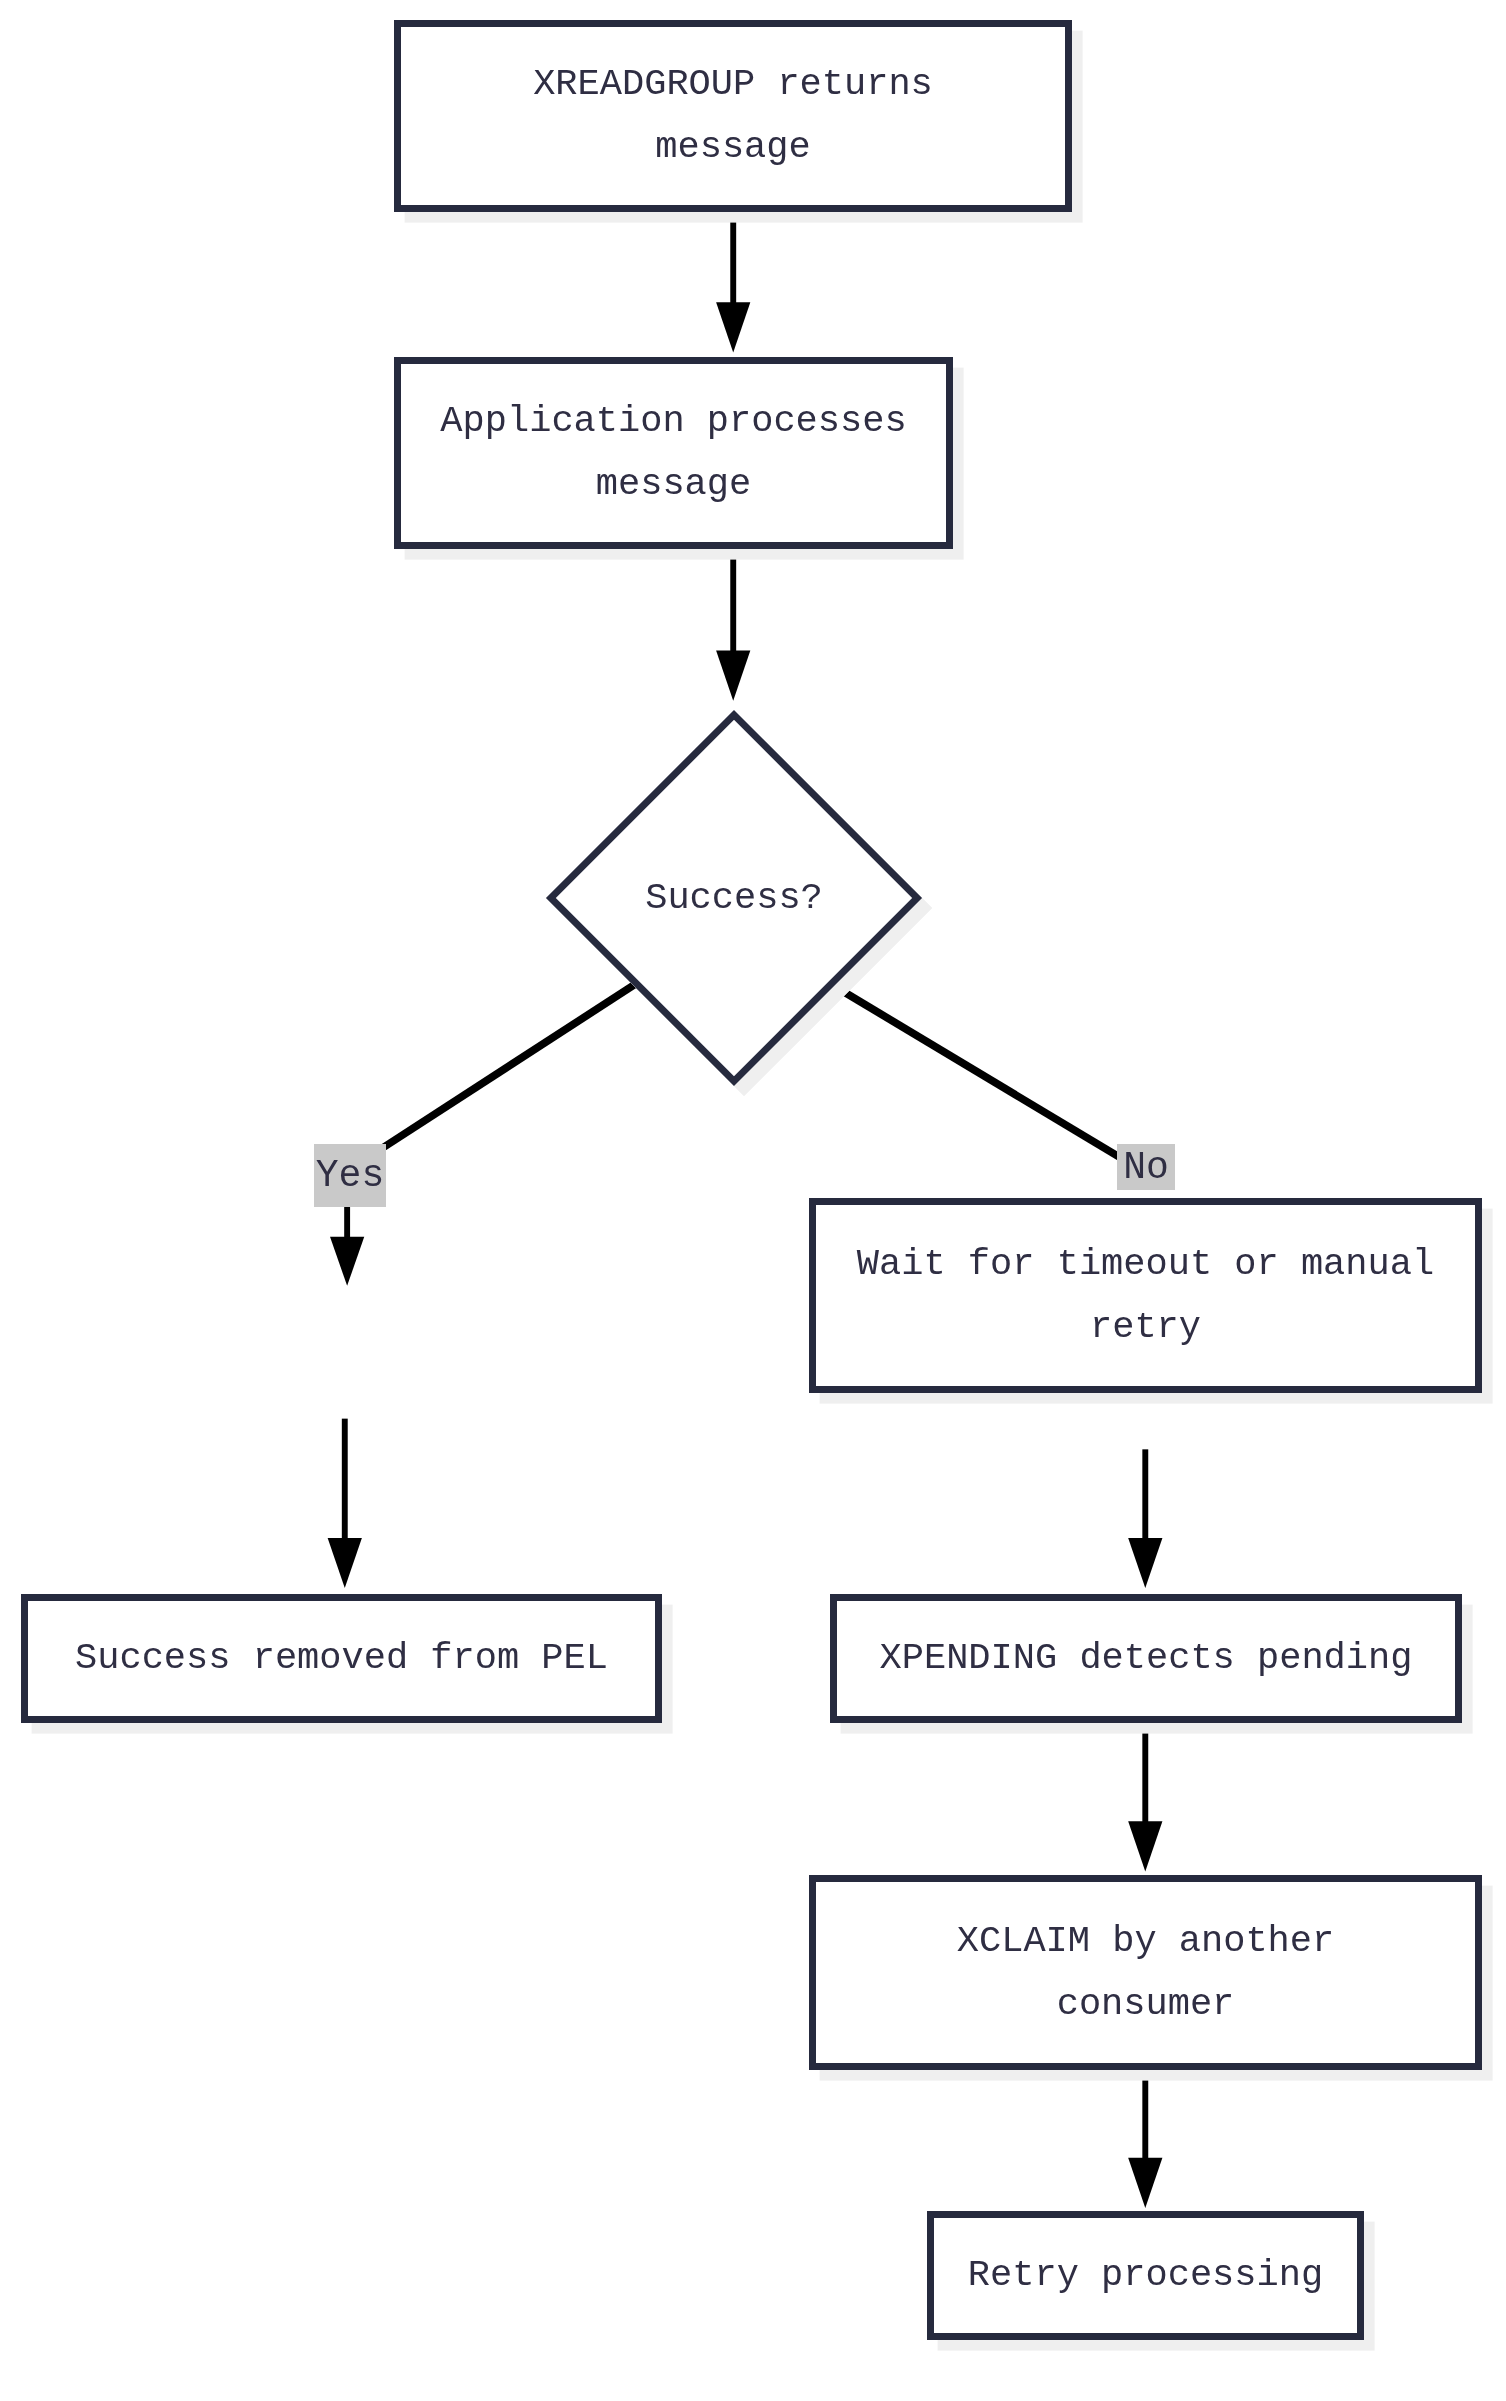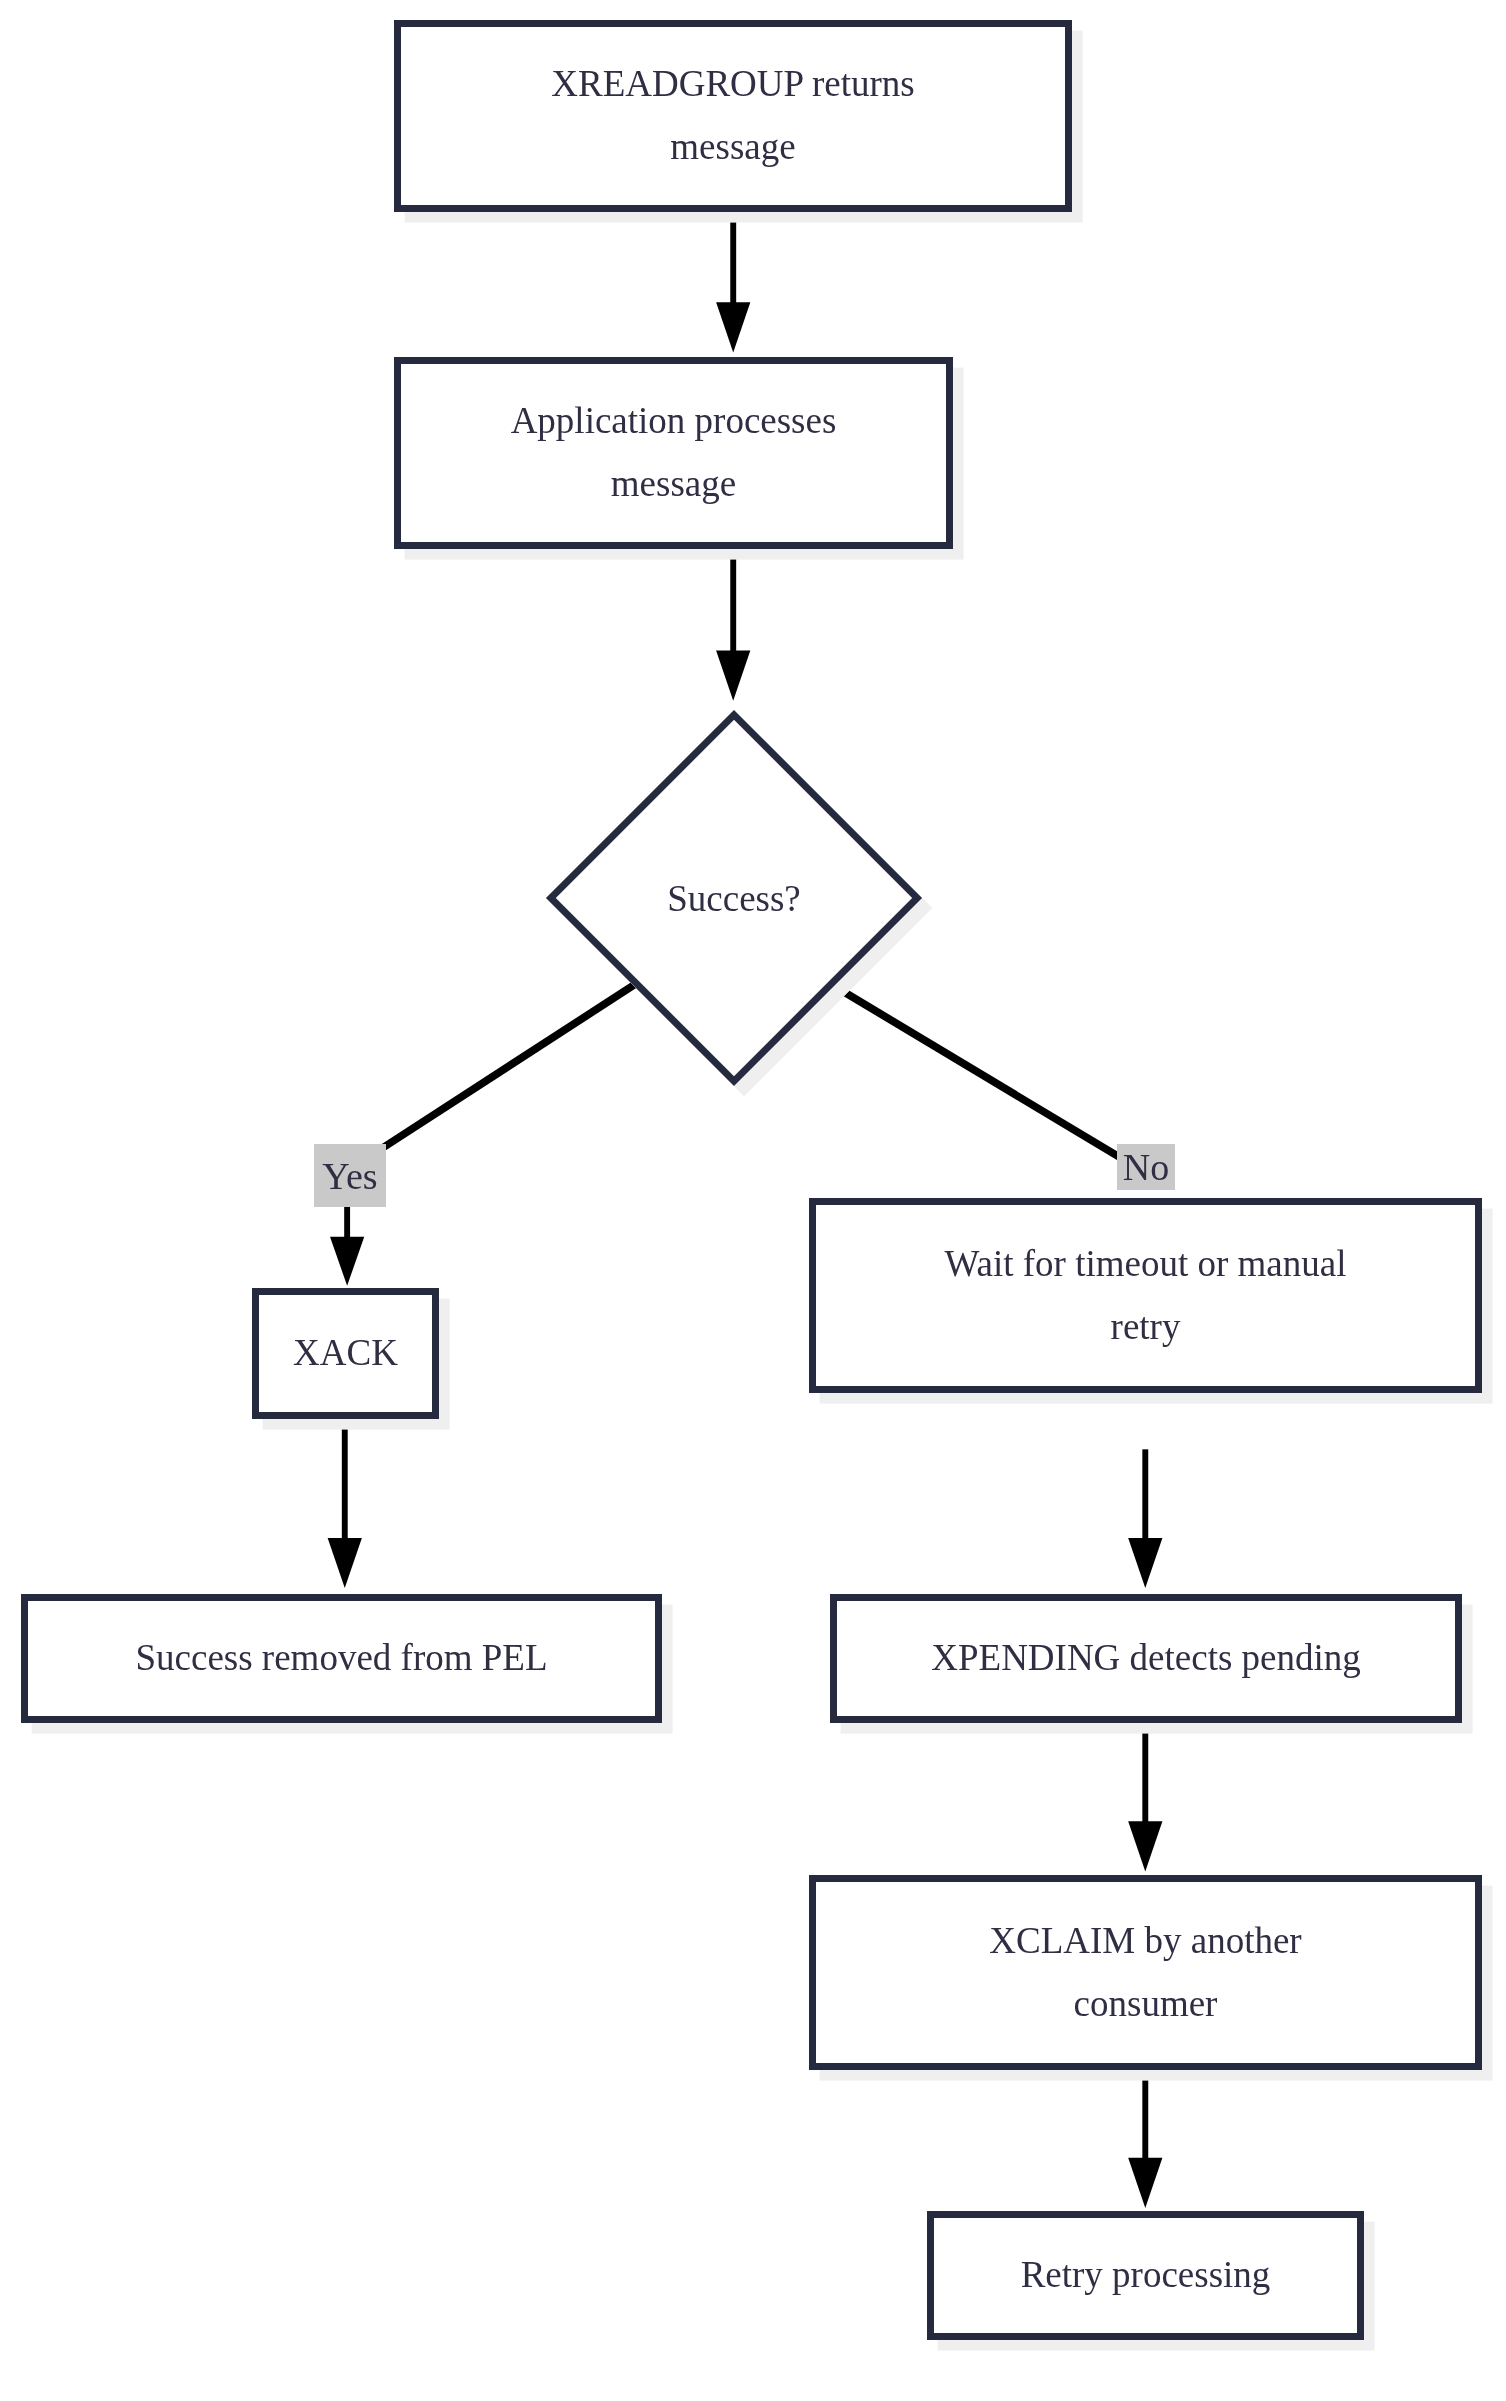--- a/index.html
+++ b/index.html
@@ -6,21 +6,21 @@
     margin: 0;
     padding: 0;
     background: var(--page-bg, #ffffff);
   }
   .canvas {
     position: relative;
     width: 1506px;
     height: 2401px;
     background: var(--page-bg, #ffffff);
     overflow: hidden;
-    font-family: Liberation Serif, serif;
+    font-family: Liberation Mono, monospace;
   }
   .connectors {
     position: absolute;
     left: 0;
     top: 0;
     z-index: 1;
   }
   .shaft {
     stroke: var(--line, #000000);
     stroke-width: 10px;
@@ -157,23 +157,20 @@
   </div>
 
   <div class="edge-label" style="left:314px; top:1144px; width:72px; height:63px">
     <span>Yes</span>
   </div>
 
   <div class="edge-label" style="left:1117px; top:1144px; width:58px; height:46px">
     <span>No</span>
   </div>
 
-  <div class="node" style="left:252px; top:1288px; width:187px; height:131px">
-    <span>XACK</span>
-  </div>
 
   <div class="node" style="left:21px; top:1594px; width:641px; height:129px">
     <span>Success removed from PEL</span>
   </div>
 
   <div class="node" style="left:809px; top:1198px; width:673px; height:195px">
     <span>Wait for timeout or manual
 retry</span>
   </div>
 

